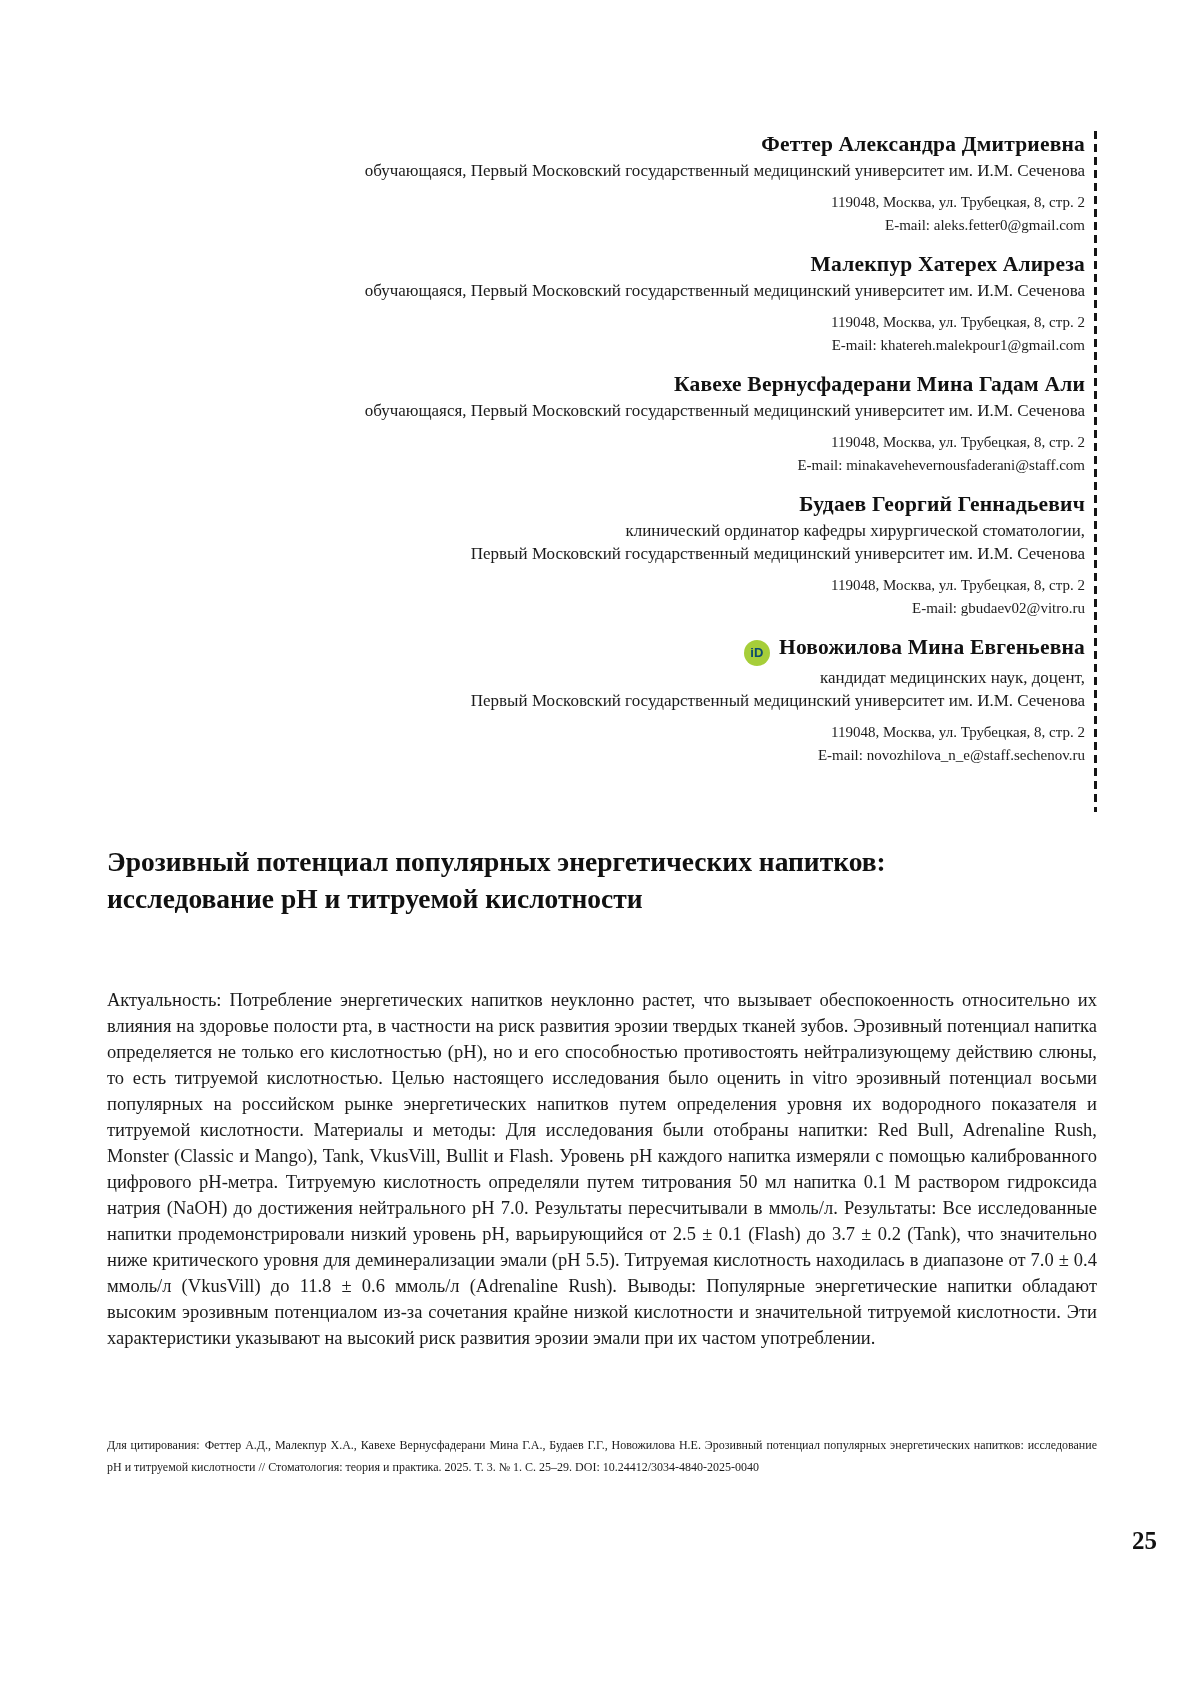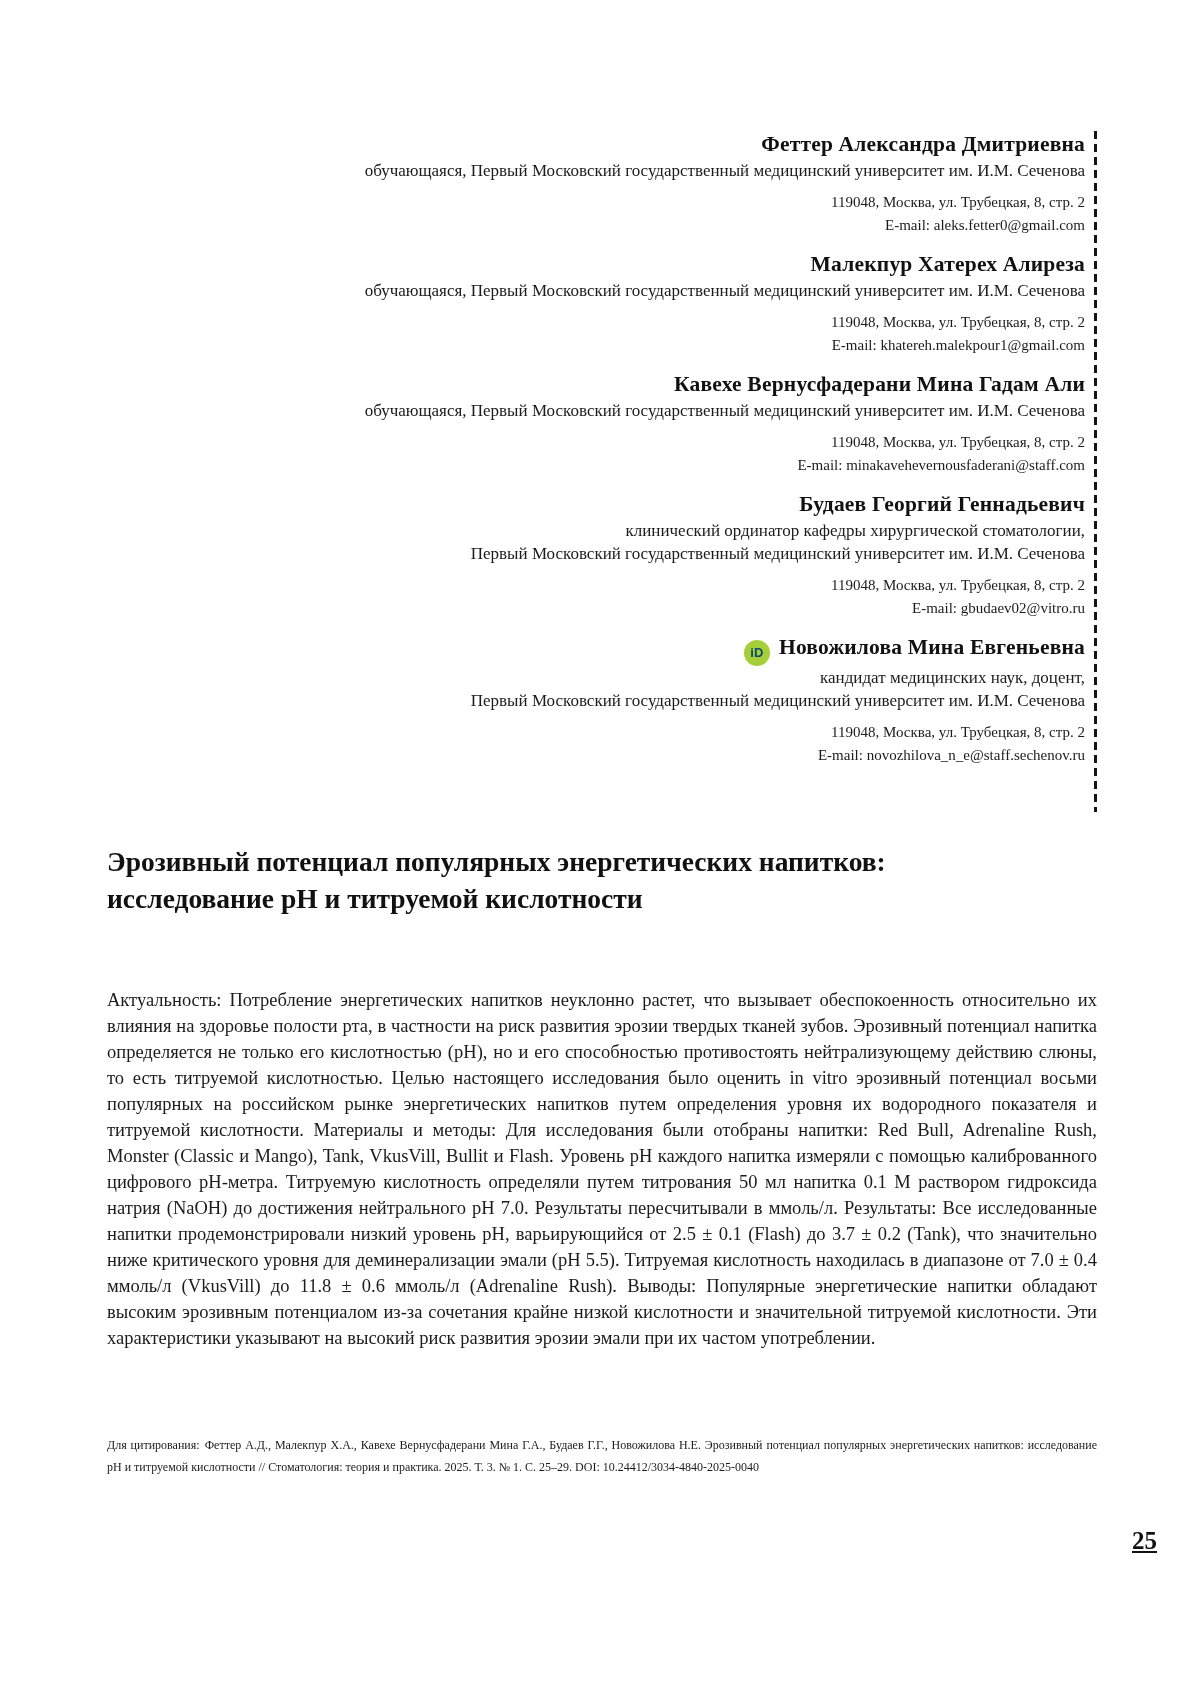--- a/index.html
+++ b/index.html
@@ -99,21 +99,20 @@
   }
   .citation .cit-label { margin-right: 5px; }
 
   .page-number {
     position: absolute;
     right: 43px;
     top: 1527px;
     font-size: 25px;
     font-weight: 700;
     color: #111;
-    text-decoration: underline;
   }
 </style>
 </head>
 <body>
 
 <div class="page">
 
   <div class="authors">
 
     <div class="author">

